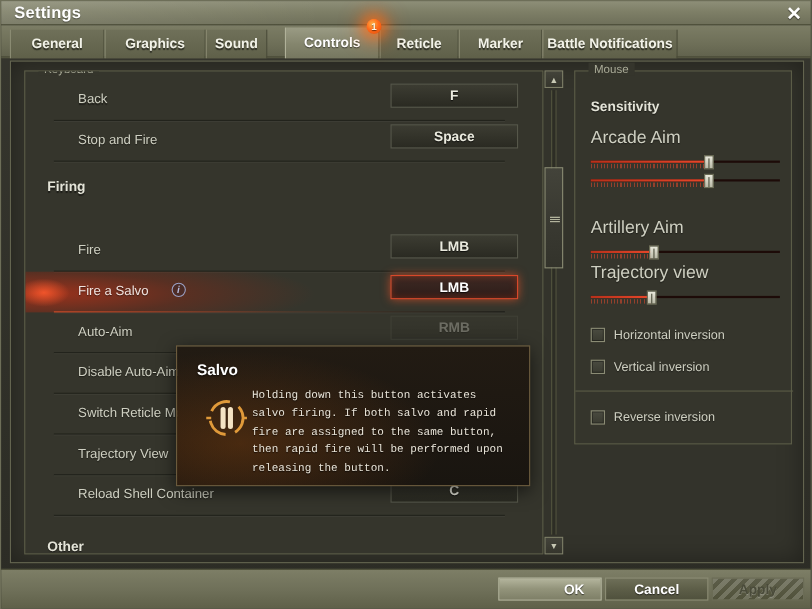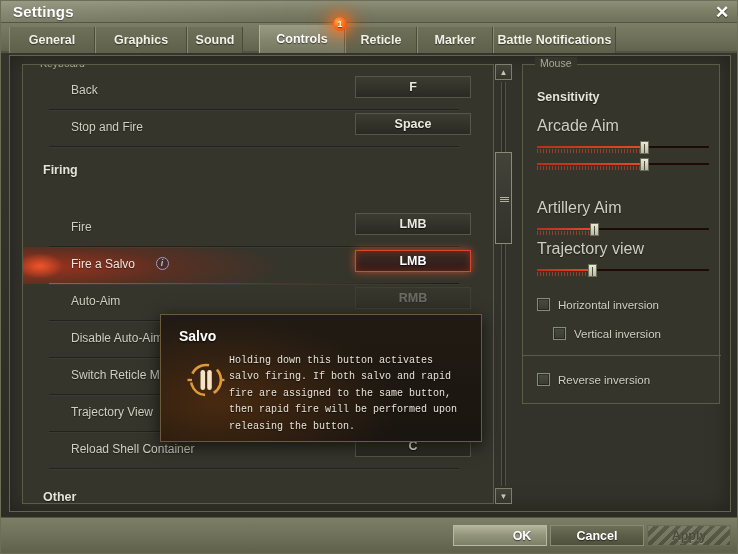--- a/index.html
+++ b/index.html
@@ -458,21 +458,21 @@
               <div class="thumb" style="left:32%"></div>
             </div>
           </div>
         </div>
       <div id="right-divider"></div>
       <div id="checkboxes">
           <div class="checkrow" style="top: 233px;">
             <div class="checkbox"></div>
             <div class="check-label">Horizontal inversion</div>
           </div>
-          <div class="checkrow" style="top: 262px; margin-left: 16px;">
+          <div class="checkrow" style="top: 262px;">
             <div class="checkbox"></div>
             <div class="check-label">Vertical inversion</div>
           </div>
           <div class="checkrow" style="top: 308px;">
             <div class="checkbox"></div>
             <div class="check-label">Reverse inversion</div>
           </div>
         </div>
     </div>
 

